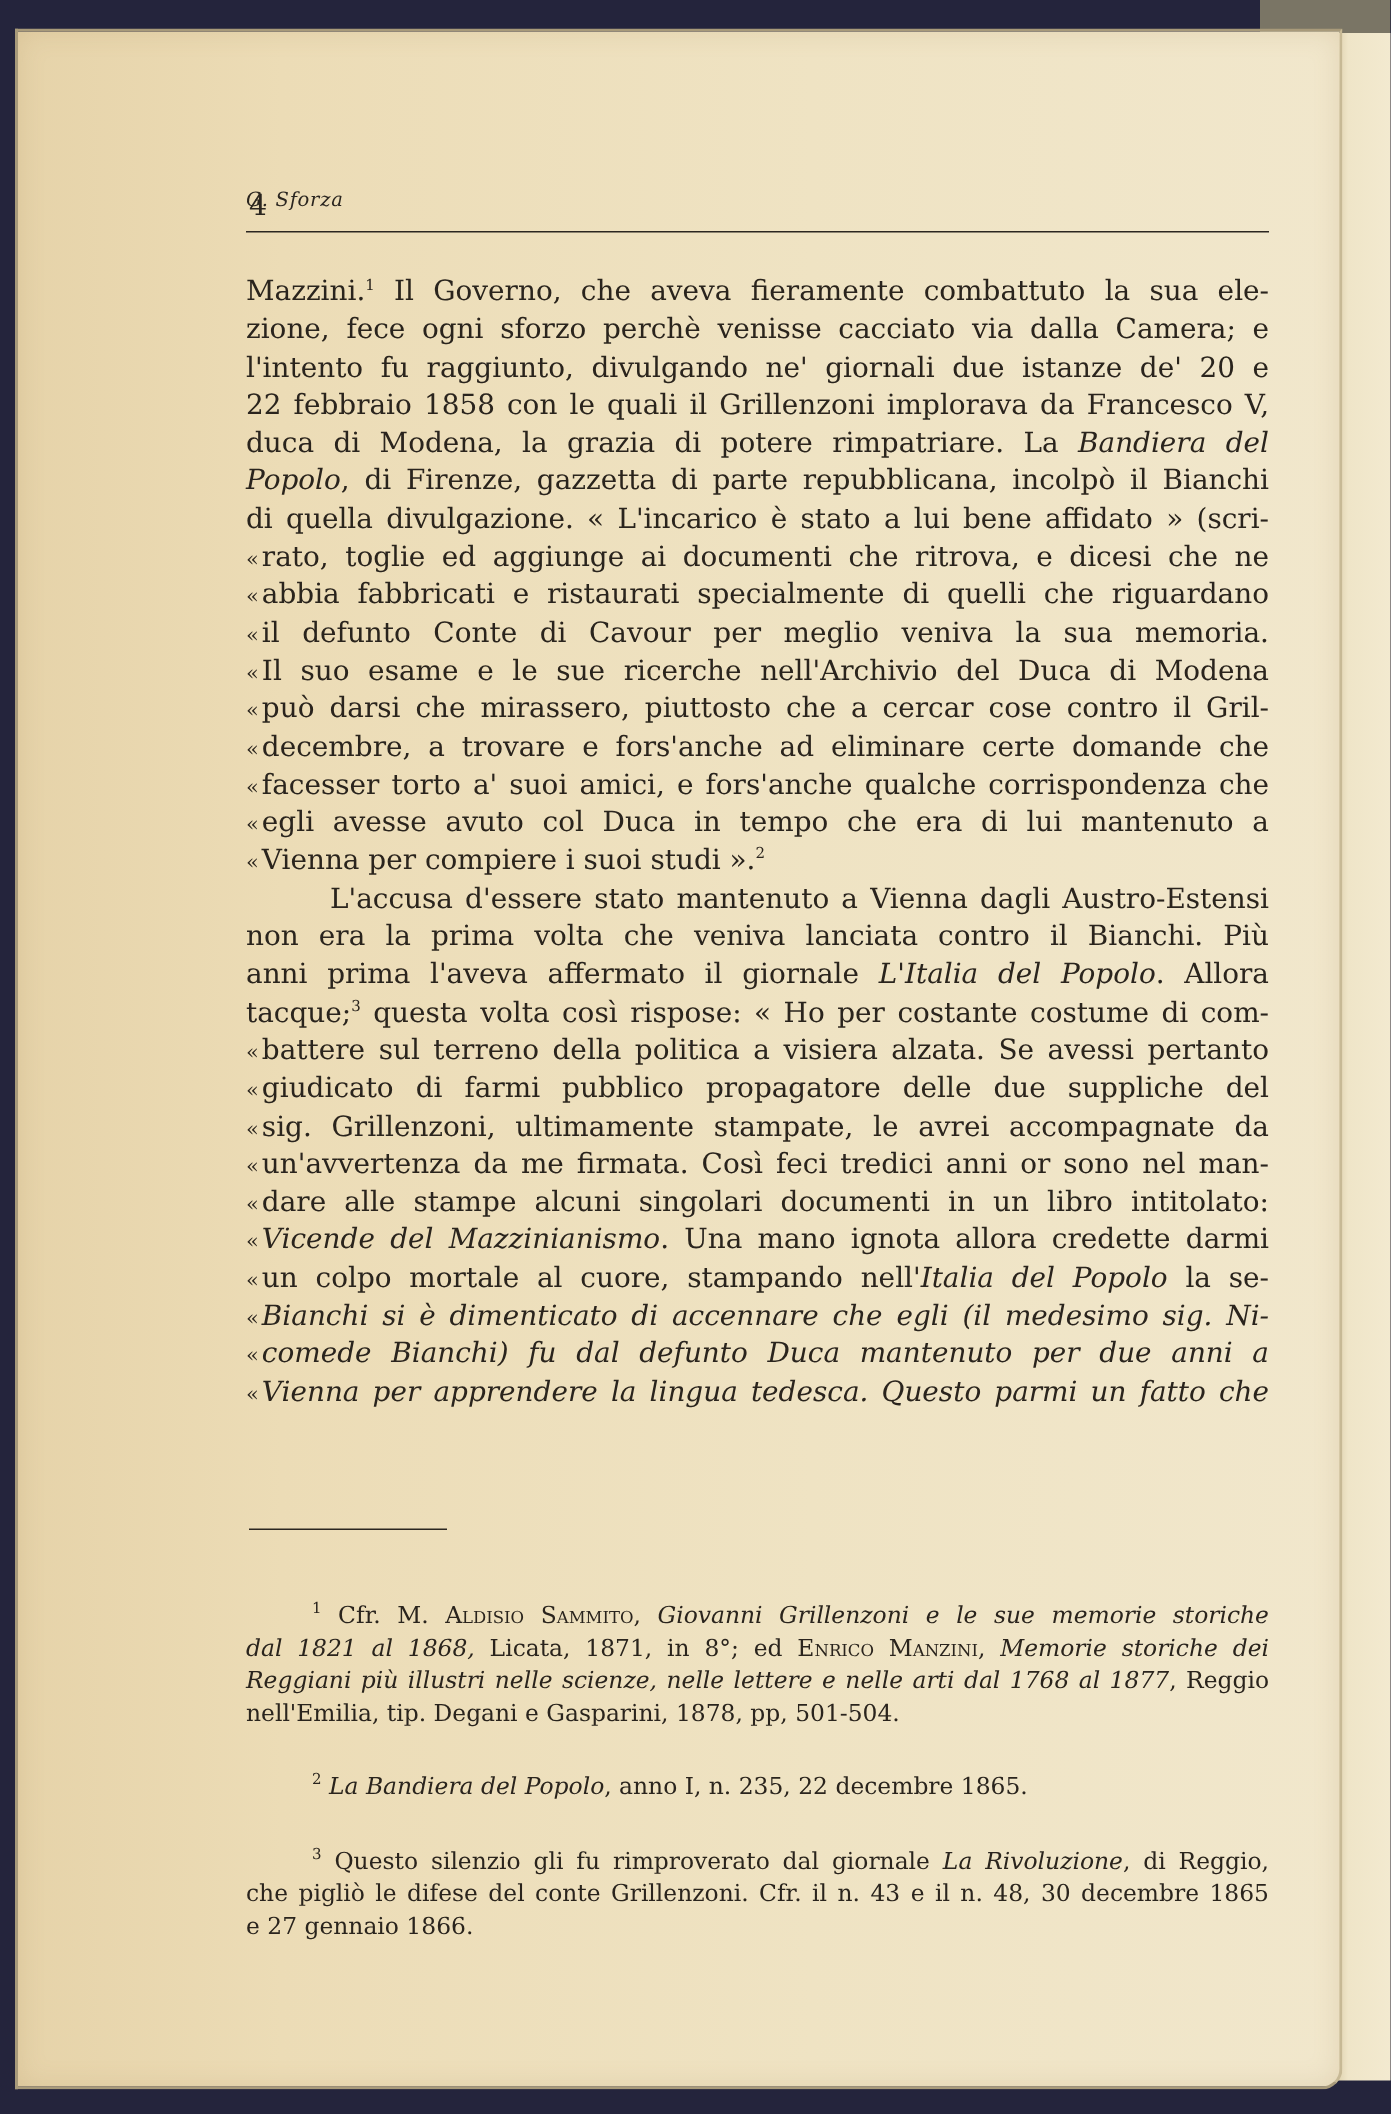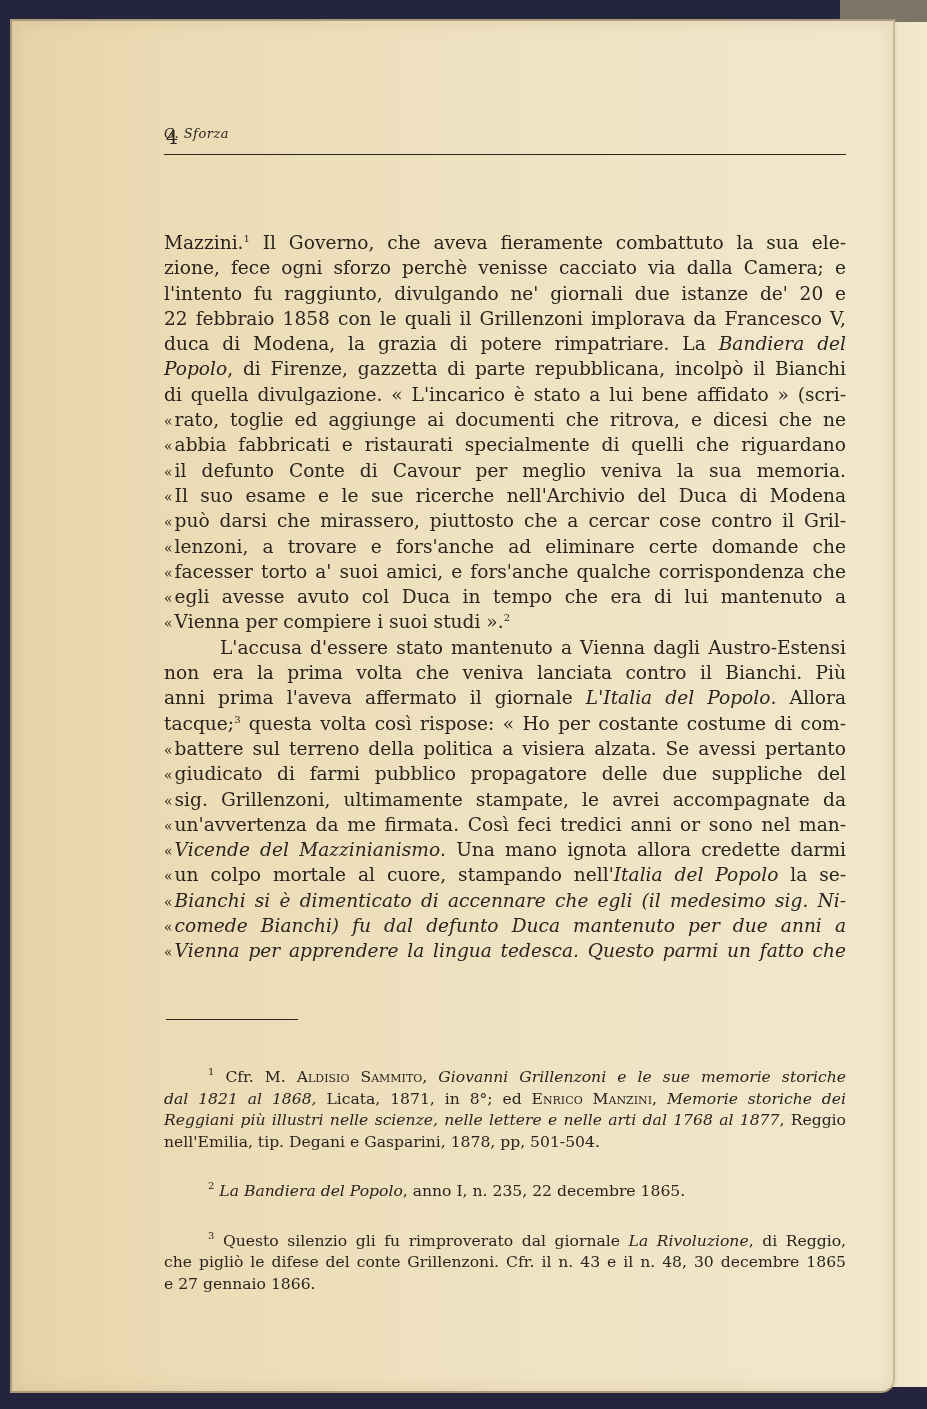--- a/index.html
+++ b/index.html
@@ -31,21 +31,21 @@
     border-bottom: 1.5px solid #2b2620;
     color: #2b2620;
   }
   .page-number { position: absolute; left: 2px; top: 6px; font-size: 19px; }
   .running-head {
     position: absolute; left: 0; right: 0; top: 6px; text-align: left;
     font-style: italic; font-size: 13px; letter-spacing: 0.5px;
   }
   .body-text {
     position: absolute; left: 164px; top: 182px; width: 682px;
-    color: #2a241d; font-size: 18.6px; line-height: 25.3px; margin-top: 48px;
+    color: #2a241d; font-size: 18.6px; line-height: 25.3px;
   }
   .line { display: block; white-space: nowrap; text-align: justify; text-align-last: justify; height: 25.3px; }
   .line.last { text-align-last: left; }
   .line.indent { padding-left: 56px; }
   .q { font-size: 14px; margin-right: 2px; }
   i { font-style: italic; }
   sup { font-size: 10px; vertical-align: 7px; line-height: 0; }
   .fn-rule {
     position: absolute; left: 166px; top: 1019px; width: 132px; height: 0;
     border-top: 1.5px solid #2b2620;
@@ -78,32 +78,33 @@
     <span class="line"><span>l'intento fu raggiunto, divulgando ne' giornali due istanze de' 20 e</span></span>
     <span class="line"><span>22 febbraio 1858 con le quali il Grillenzoni implorava da Francesco V,</span></span>
     <span class="line"><span>duca di Modena, la grazia di potere rimpatriare. La </span><i>Bandiera del</i></span>
     <span class="line"><i>Popolo</i><span>, di Firenze, gazzetta di parte repubblicana, incolpò il Bianchi</span></span>
     <span class="line"><span>di quella divulgazione. « L'incarico è stato a lui bene affidato » (scri-</span></span>
     <span class="line"><span class="q">«</span><span>rato, toglie ed aggiunge ai documenti che ritrova, e dicesi che ne</span></span>
     <span class="line"><span class="q">«</span><span>abbia fabbricati e ristaurati specialmente di quelli che riguardano</span></span>
     <span class="line"><span class="q">«</span><span>il defunto Conte di Cavour per meglio veniva la sua memoria.</span></span>
     <span class="line"><span class="q">«</span><span>Il suo esame e le sue ricerche nell'Archivio del Duca di Modena</span></span>
     <span class="line"><span class="q">«</span><span>può darsi che mirassero, piuttosto che a cercar cose contro il Gril-</span></span>
-    <span class="line"><span class="q">«</span><span>lenzoni, a trovare e fors'anche ad eliminare certe domande che</span></span>
+    <span class="line"><span class="q">«</span><span>decembre, a trovare e fors'anche ad eliminare certe domande che</span></span>
     <span class="line"><span class="q">«</span><span>facesser torto a' suoi amici, e fors'anche qualche corrispondenza che</span></span>
     <span class="line"><span class="q">«</span><span>egli avesse avuto col Duca in tempo che era di lui mantenuto a</span></span>
     <span class="line last"><span class="q">«</span><span>Vienna per compiere i suoi studi ».</span><sup>2</sup></span>
     <span class="line indent"><span>L'accusa d'essere stato mantenuto a Vienna dagli Austro-Estensi</span></span>
     <span class="line"><span>non era la prima volta che veniva lanciata contro il Bianchi. Più</span></span>
     <span class="line"><span>anni prima l'aveva affermato il giornale </span><i>L'Italia del Popolo</i><span>. Allora</span></span>
     <span class="line"><span>tacque;</span><sup>3</sup><span> questa volta così rispose: « Ho per costante costume di com-</span></span>
     <span class="line"><span class="q">«</span><span>battere sul terreno della politica a visiera alzata. Se avessi pertanto</span></span>
     <span class="line"><span class="q">«</span><span>giudicato di farmi pubblico propagatore delle due suppliche del</span></span>
     <span class="line"><span class="q">«</span><span>sig. Grillenzoni, ultimamente stampate, le avrei accompagnate da</span></span>
     <span class="line"><span class="q">«</span><span>un'avvertenza da me firmata. Così feci tredici anni or sono nel man-</span></span>
+    <span class="line"><span class="q">«</span><span>dare alle stampe alcuni singolari documenti in un libro intitolato:</span></span>
     <span class="line"><span class="q">«</span><i>Vicende del Mazzinianismo</i><span>. Una mano ignota allora credette darmi</span></span>
     <span class="line"><span class="q">«</span><span>un colpo mortale al cuore, stampando nell'</span><i>Italia del Popolo</i><span> la se-</span></span>
     <span class="line"><span class="q">«</span><i>Bianchi si è dimenticato di accennare che egli (il medesimo sig. Ni-</i></span>
     <span class="line"><span class="q">«</span><i>comede Bianchi) fu dal defunto Duca mantenuto per due anni a</i></span>
     <span class="line"><span class="q">«</span><i>Vienna per apprendere la lingua tedesca. Questo parmi un fatto che</i></span>
   </div>
 
 <div class="fn-rule"></div>
 
 <div class="footnotes" id="fns">

